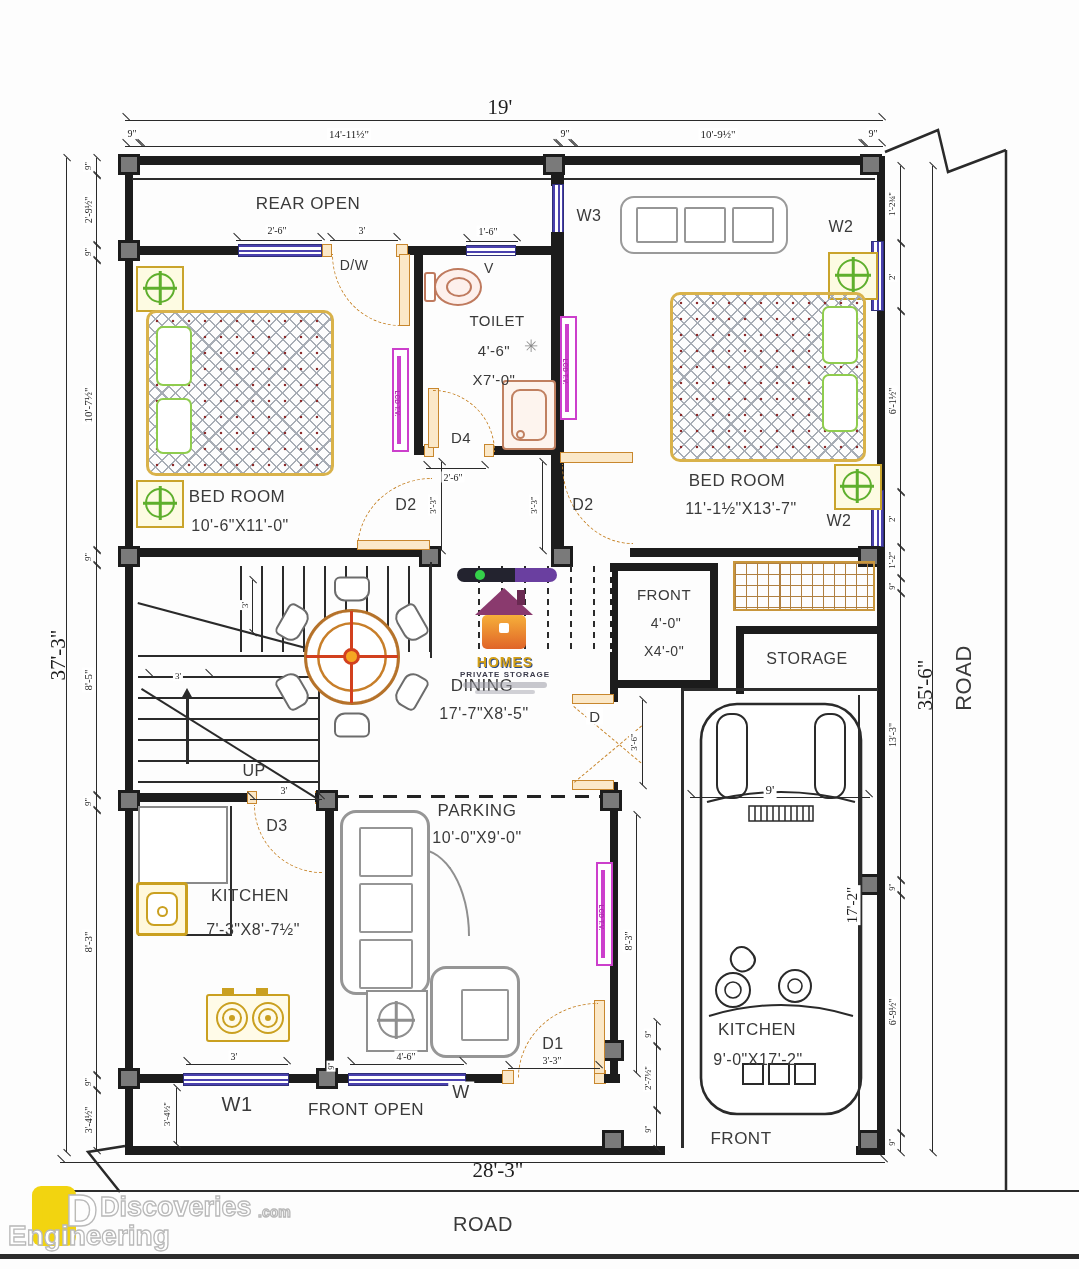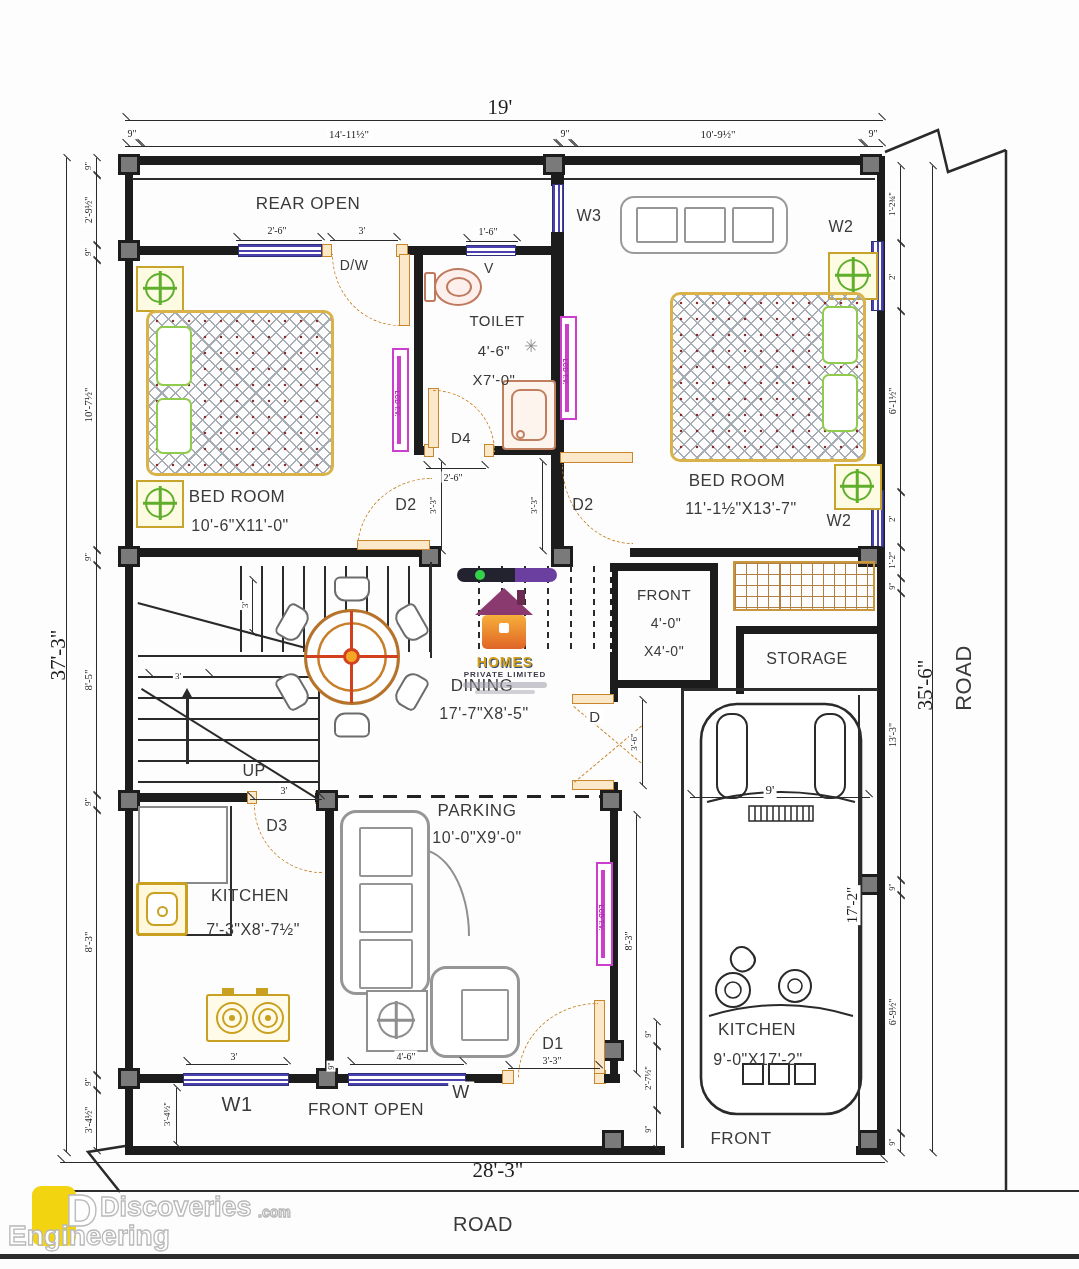--- a/index.html
+++ b/index.html
@@ -433,21 +433,21 @@
   <div class="abs" style="left:453px;top:566px;width:118px;height:130px;z-index:7">
     <div class="abs" style="left:4px;top:2px;width:100px;height:14px;border-radius:7px;background:linear-gradient(90deg,#23232f 0 58%,#6a3fa0 58%)">
       <span class="abs" style="left:18px;top:2px;width:10px;height:10px;border-radius:50%;background:#35d14a"></span>
     </div>
     <div class="abs" style="left:22px;top:22px;width:0;height:0;border-left:29px solid transparent;border-right:29px solid transparent;border-bottom:27px solid #8a3a6e"></div>
     <div class="abs" style="left:64px;top:24px;width:8px;height:15px;background:#6a2a52"></div>
     <div class="abs" style="left:29px;top:49px;width:44px;height:34px;border-radius:5px;background:linear-gradient(180deg,#f6b03a,#e06428)">
       <span class="abs" style="left:17px;top:8px;width:10px;height:10px;background:#fff;border-radius:2px"></span>
     </div>
     <div class="abs" style="left:0;top:88px;width:104px;text-align:center;font-size:14px;font-weight:700;color:#d4a017;letter-spacing:1px;text-shadow:1px 1px 0 #2a4a8a">HOMES</div>
-    <div class="abs" style="left:0;top:104px;width:104px;text-align:center;font-size:8px;font-weight:700;color:#3a3a4a;letter-spacing:1px">PRIVATE LIMITED</div>
+    <div class="abs" style="left:0;top:104px;width:104px;text-align:center;font-size:8px;font-weight:700;color:#3a3a4a;letter-spacing:1px">PRIVATE STORAGE</div>
     <div class="abs" style="left:10px;top:116px;width:84px;height:6px;background:#9a9aa5;opacity:.55;border-radius:3px"></div>
     <div class="abs" style="left:22px;top:124px;width:60px;height:4px;background:#9a9aa5;opacity:.45;border-radius:2px"></div>
   </div>
   <div class="abs" style="left:0;top:1180px;width:330px;height:86px;z-index:8">
     <div class="abs" style="left:32px;top:6px;width:44px;height:60px;background:#f2d410;border-radius:9px"></div>
     <span class="abs outline-txt" style="left:40px;top:6px;font-size:44px;color:#f2d410;-webkit-text-stroke:0;text-shadow:none;font-weight:800">E</span>
     <span class="abs outline-txt" style="left:66px;top:6px;font-size:44px">D</span>
     <span class="abs outline-txt" style="left:100px;top:12px;font-size:27px">Discoveries</span>
     <span class="abs outline-txt" style="left:258px;top:24px;font-size:14px">.com</span>
     <span class="abs outline-txt" style="left:8px;top:40px;font-size:28px">Engineering</span>

